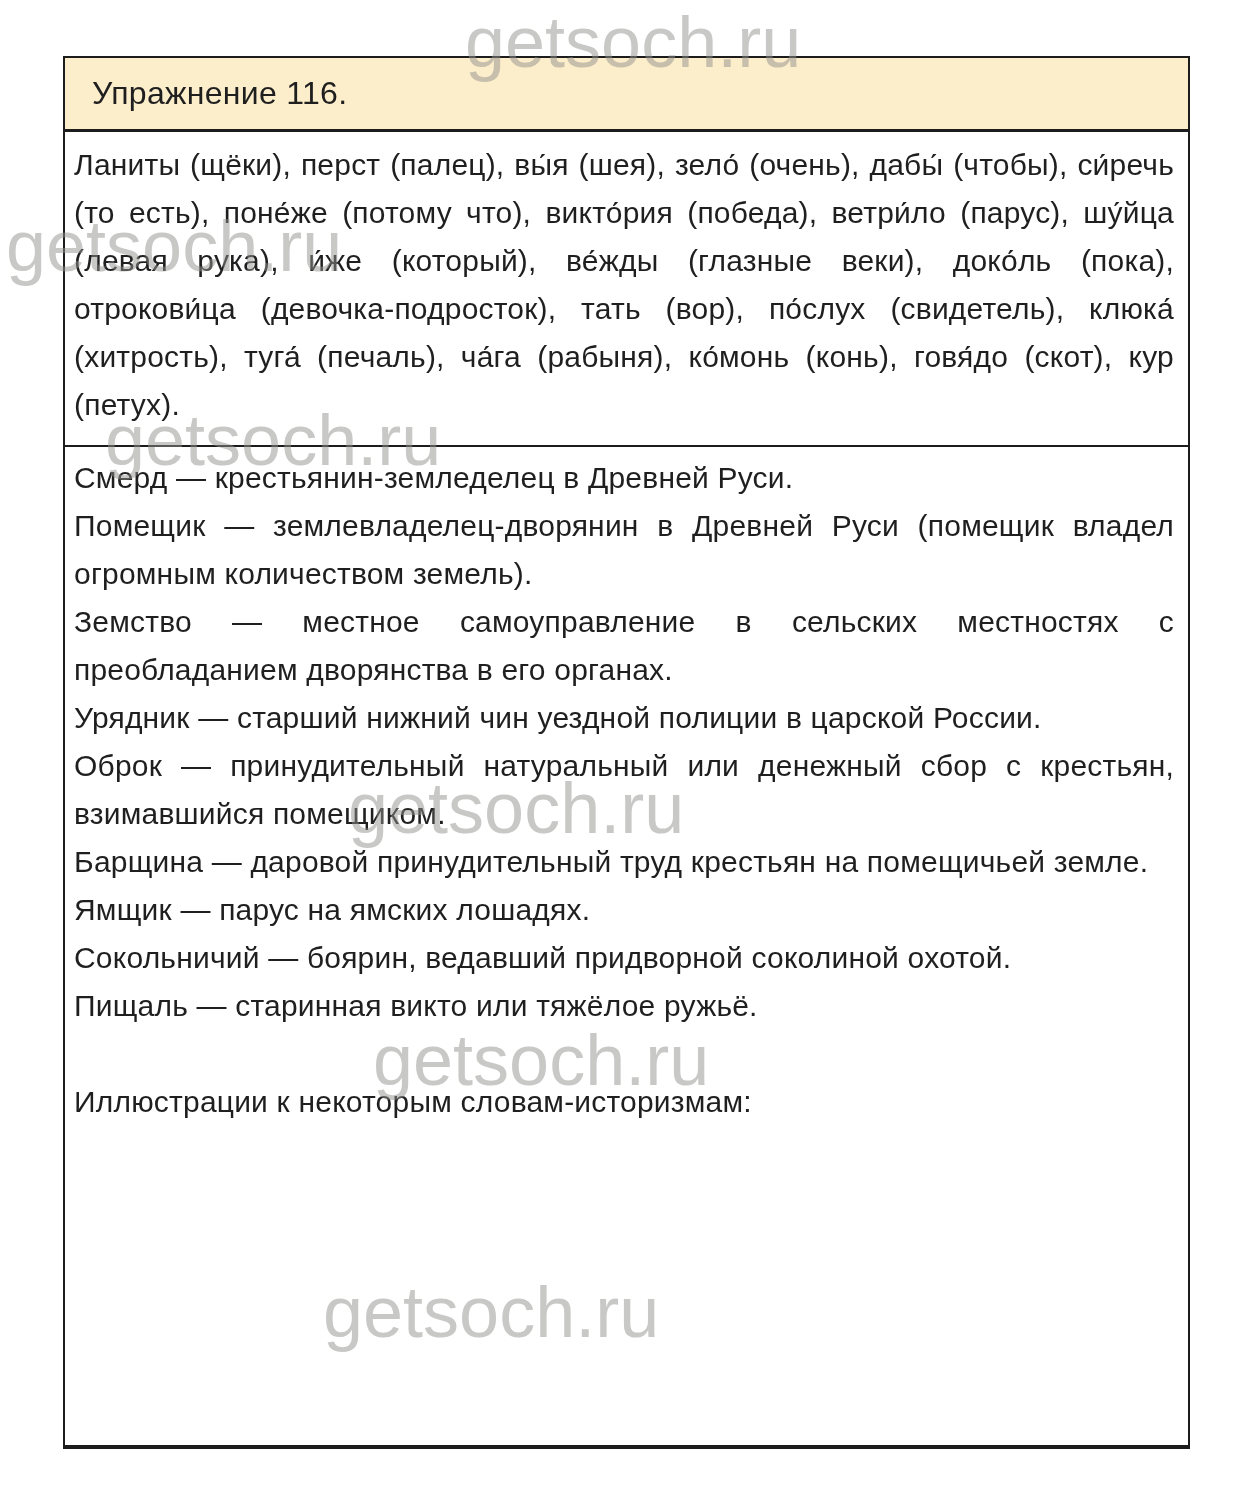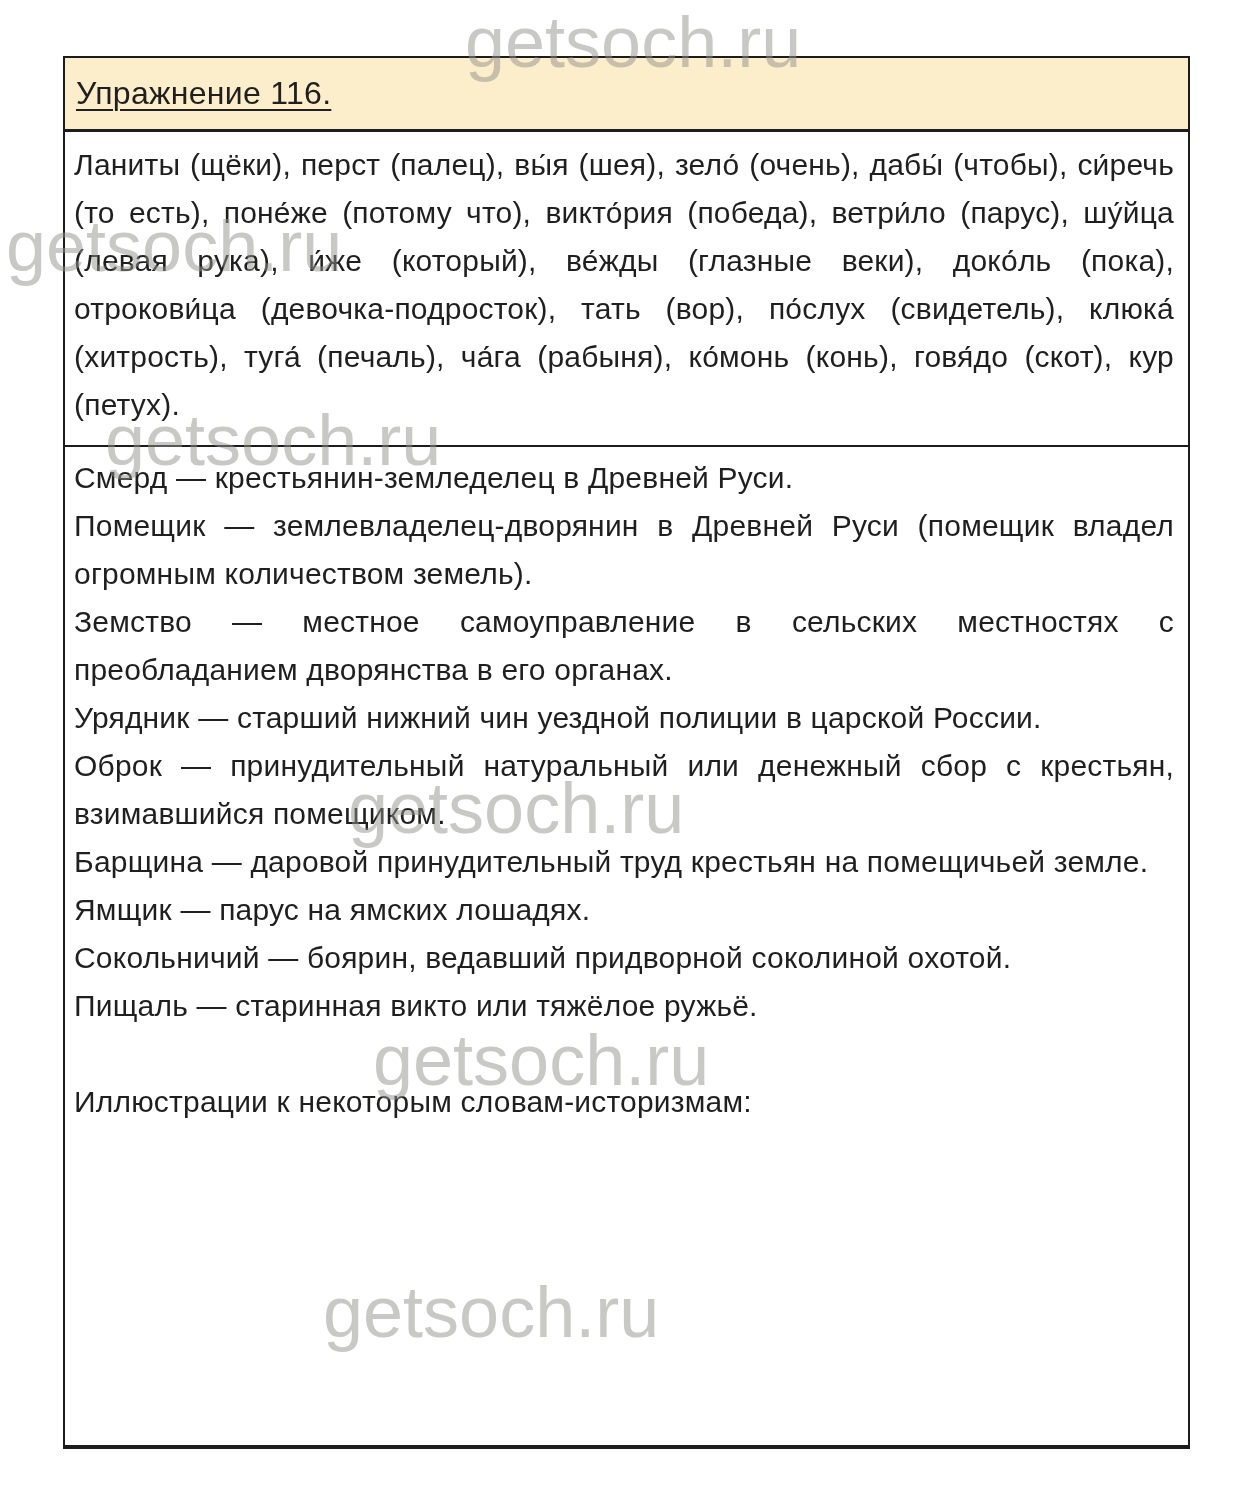--- a/index.html
+++ b/index.html
@@ -51,23 +51,23 @@
     height:74px;
     background:var(--header-bg);
     border-bottom:3px solid var(--border-color);
     display:flex;
     align-items:center;
     padding:0 14px 0 11px;
   }
   .header-title{
     font-size:32px;
     letter-spacing:.3px;
-    text-decoration:underline;
     text-decoration-thickness:2px;
     text-underline-offset:5px;
+    margin-left:16px;
   }
   .cell{
     font-size:30px;
     line-height:48px;
     letter-spacing:.2px;
   }
   .cell-words{
     height:315px;
     border-bottom:2px solid var(--border-color);
     padding:9px 14px 3px 9px;

